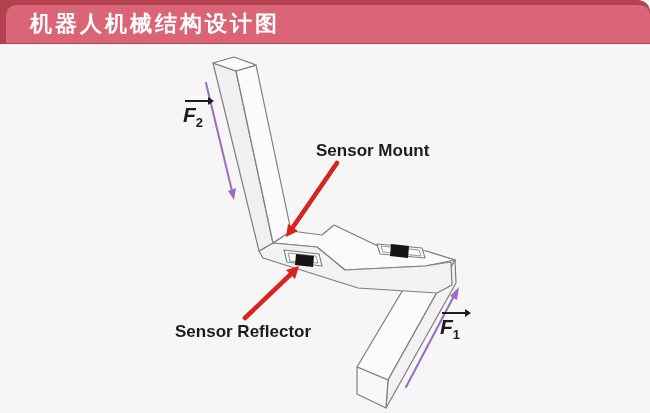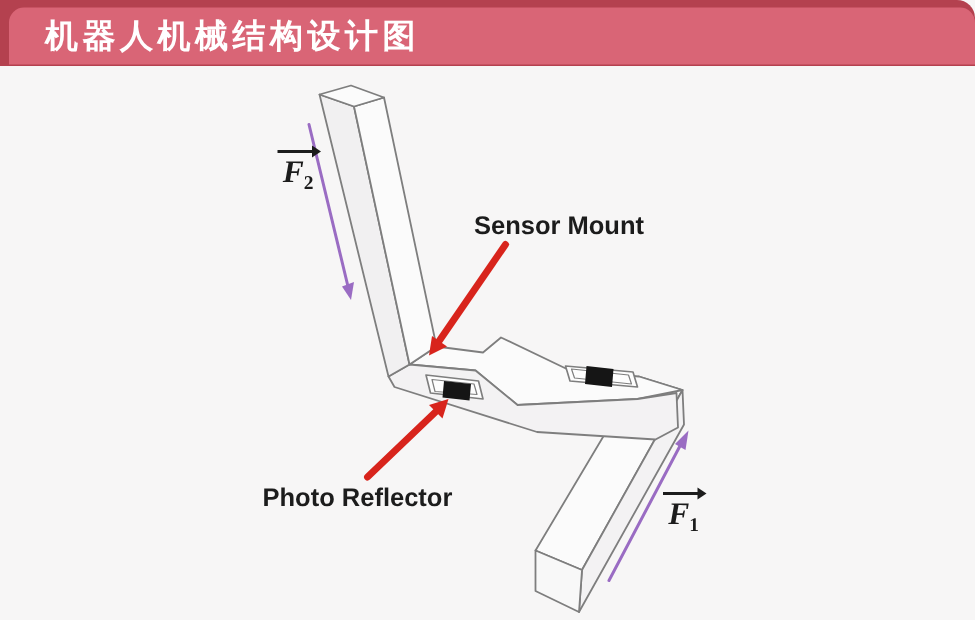--- a/index.html
+++ b/index.html
@@ -40,24 +40,23 @@
   .red-head    { fill: var(--red-arrow, #d8241c); }
   .purple-line { stroke: var(--purple-arrow, #9a6cc3); stroke-width: 2; stroke-linecap: round; }
   .purple-head { fill: var(--purple-arrow, #9a6cc3); }
   
   .part-label {
     position: absolute; color: var(--label-text, #1c1c1c);
     font-size: 17px; font-weight: bold; white-space: nowrap; text-align: right;
   }
   .vec-label {
     position: absolute; color: var(--label-text, #1c1c1c);
-    font-family: Liberation Serif, serif;
+    font-family: Liberation Sans, sans-serif;
     font-style: italic; font-weight: bold; font-size: 21px; line-height: 1;
     white-space: nowrap;
-    text-align: right;
   }
   .vec-arrow {
     position: relative; width: 24px; height: 2px;
     background: var(--label-text, #1c1c1c);
     margin: 0 0 2px 2px;
   }
   .vec-arrow::after {
     content: ""; position: absolute; right: -5px; top: -3px;
     border-left: 6px solid var(--label-text, #1c1c1c);
     border-top: 4px solid transparent; border-bottom: 4px solid transparent;
@@ -117,23 +116,23 @@
     <polygon class="purple-head" points="234,200 228,191 236,188"></polygon>
   </g>
   <g>
     <line class="purple-line" x1="406" y1="387" x2="454" y2="296"></line>
     <polygon class="purple-head" points="459,287 457,300 450,296"></polygon>
   </g>
 </svg>
 
 <div class="part-label" style="left:316px; top:141px;">Sensor Mount</div>
 
-<div class="part-label" style="left:175px; top:322px;">Photo Reflector</div>
+<div class="part-label" style="left:175px; top:322px;">Sensor Reflector</div>
 
 <div class="vec-label" style="left:183px; top:100px;">
   <div class="vec-arrow"></div>
   <span>F</span><sub class="vec-sub">2</sub>
 </div>
 
-<div class="vec-label" style="left:440px; top:328px;">
+<div class="vec-label" style="left:440px; top:312px;">
   <div class="vec-arrow"></div>
   <span>F</span><sub class="vec-sub">1</sub>
 </div>
 
 </body></html>

